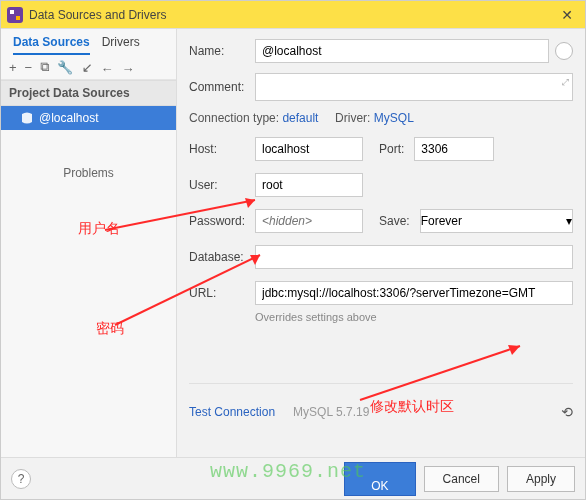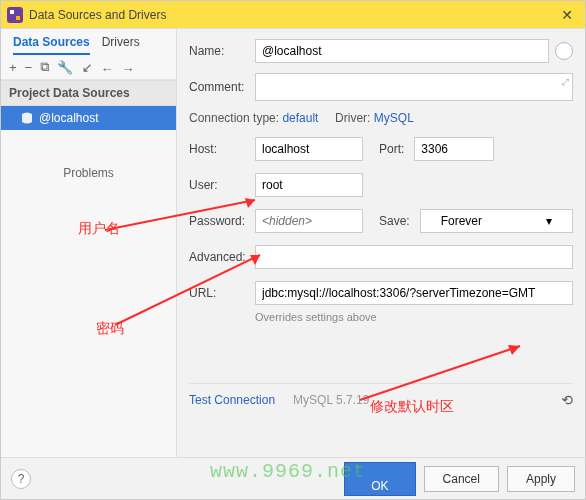--- a/index.html
+++ b/index.html
@@ -34,25 +34,25 @@
 .conn-type .link { color: #2a63c0; cursor: pointer; }
 .field-row { display: flex; align-items: center; margin-bottom: 12px; }
 .field-row label.flbl { width: 66px; color: #444; }
 .field-row input.tf { height: 24px; border: 1px solid #ccc; background: #fff; padding: 0 6px; }
 .host { width: 108px; }
 .port-lbl { margin: 0 10px 0 16px; color: #444; }
 .port { width: 80px; }
 .user { width: 108px; }
 .pwd { width: 108px; color: #aaa; font-style: italic; }
 .save-lbl { margin: 0 10px 0 16px; color: #444; }
-.save-sel { flex: 1; height: 24px; border: 1px solid #ccc; background: #fff; padding: 0 20px; display: flex; align-items: center; justify-content: space-between; cursor: pointer; }
+.save-sel { flex: 1; height: 24px; border: 1px solid #ccc; background: #fff; padding: 0 0; display: flex; align-items: center; justify-content: space-between; cursor: pointer; }
 .db { flex: 1; }
 .url { flex: 1; }
 .override { font-size: 11px; color: #888; margin: -6px 0 10px 66px; }
-.test-row { display: flex; align-items: center; gap: 18px; border-top: 1px solid #e0e0e0; padding-top: 8px; margin-top: 60px; }
+.test-row { display: flex; align-items: center; gap: 18px; border-top: 1px solid #e0e0e0; padding-top: 20px; margin-top: 60px; }
 .test-link { color: #2a63c0; cursor: pointer; }
 .ver { color: #999; }
 .refresh { margin-left: auto; color: #555; cursor: pointer; font-size: 14px; }
 .footer { height: 42px; border-top: 1px solid #ddd; display: flex; align-items: center; padding: 0 10px; gap: 8px; background: #f2f2f2; }
 .help { width: 20px; height: 20px; border: 1px solid #bbb; border-radius: 50%; text-align: center; line-height: 18px; color: #666; cursor: pointer; background: #fff; }
 .spacer { flex: 1; }
 .btn { height: 26px; padding: 0 18px; border: 1px solid #bbb; background: #fafafa; cursor: pointer; color: #333; }
 .btn.primary { background: #3b7dd8; color: #fff; border-color: #2a63c0; padding: 16px 26px; }
 
 .overlay { position: absolute; inset: 0; pointer-events: none; }
@@ -138,21 +138,21 @@
         <label class="flbl">Password:</label>
         <input class="tf pwd" placeholder="&lt;hidden&gt;" style="">
         <label class="save-lbl">Save:</label>
         <div class="save-sel">
           <span>Forever</span>
           <span>▾</span>
         </div>
       </div>
 
       <div class="field-row">
-        <label class="flbl">Advanced:</label>
+        <label class="flbl">Database:</label>
         <input class="tf db" value="" style="">
       </div>
 
       <div class="field-row">
         <label class="flbl">URL:</label>
         <input class="tf url" value="jdbc:mysql://localhost:3306/?serverTimezone=GMT" style="">
       </div>
       <div class="override">Overrides settings above</div>
 
       <div class="test-row">

